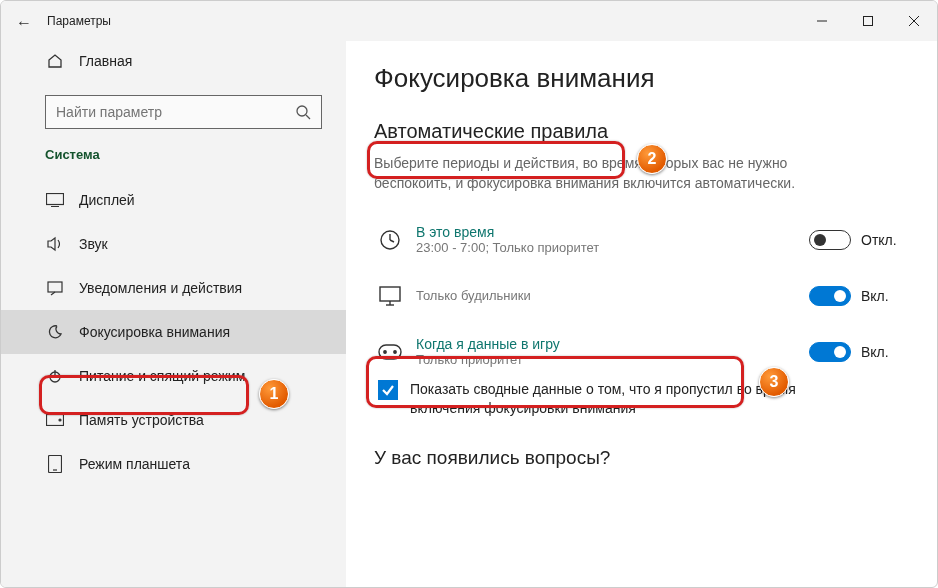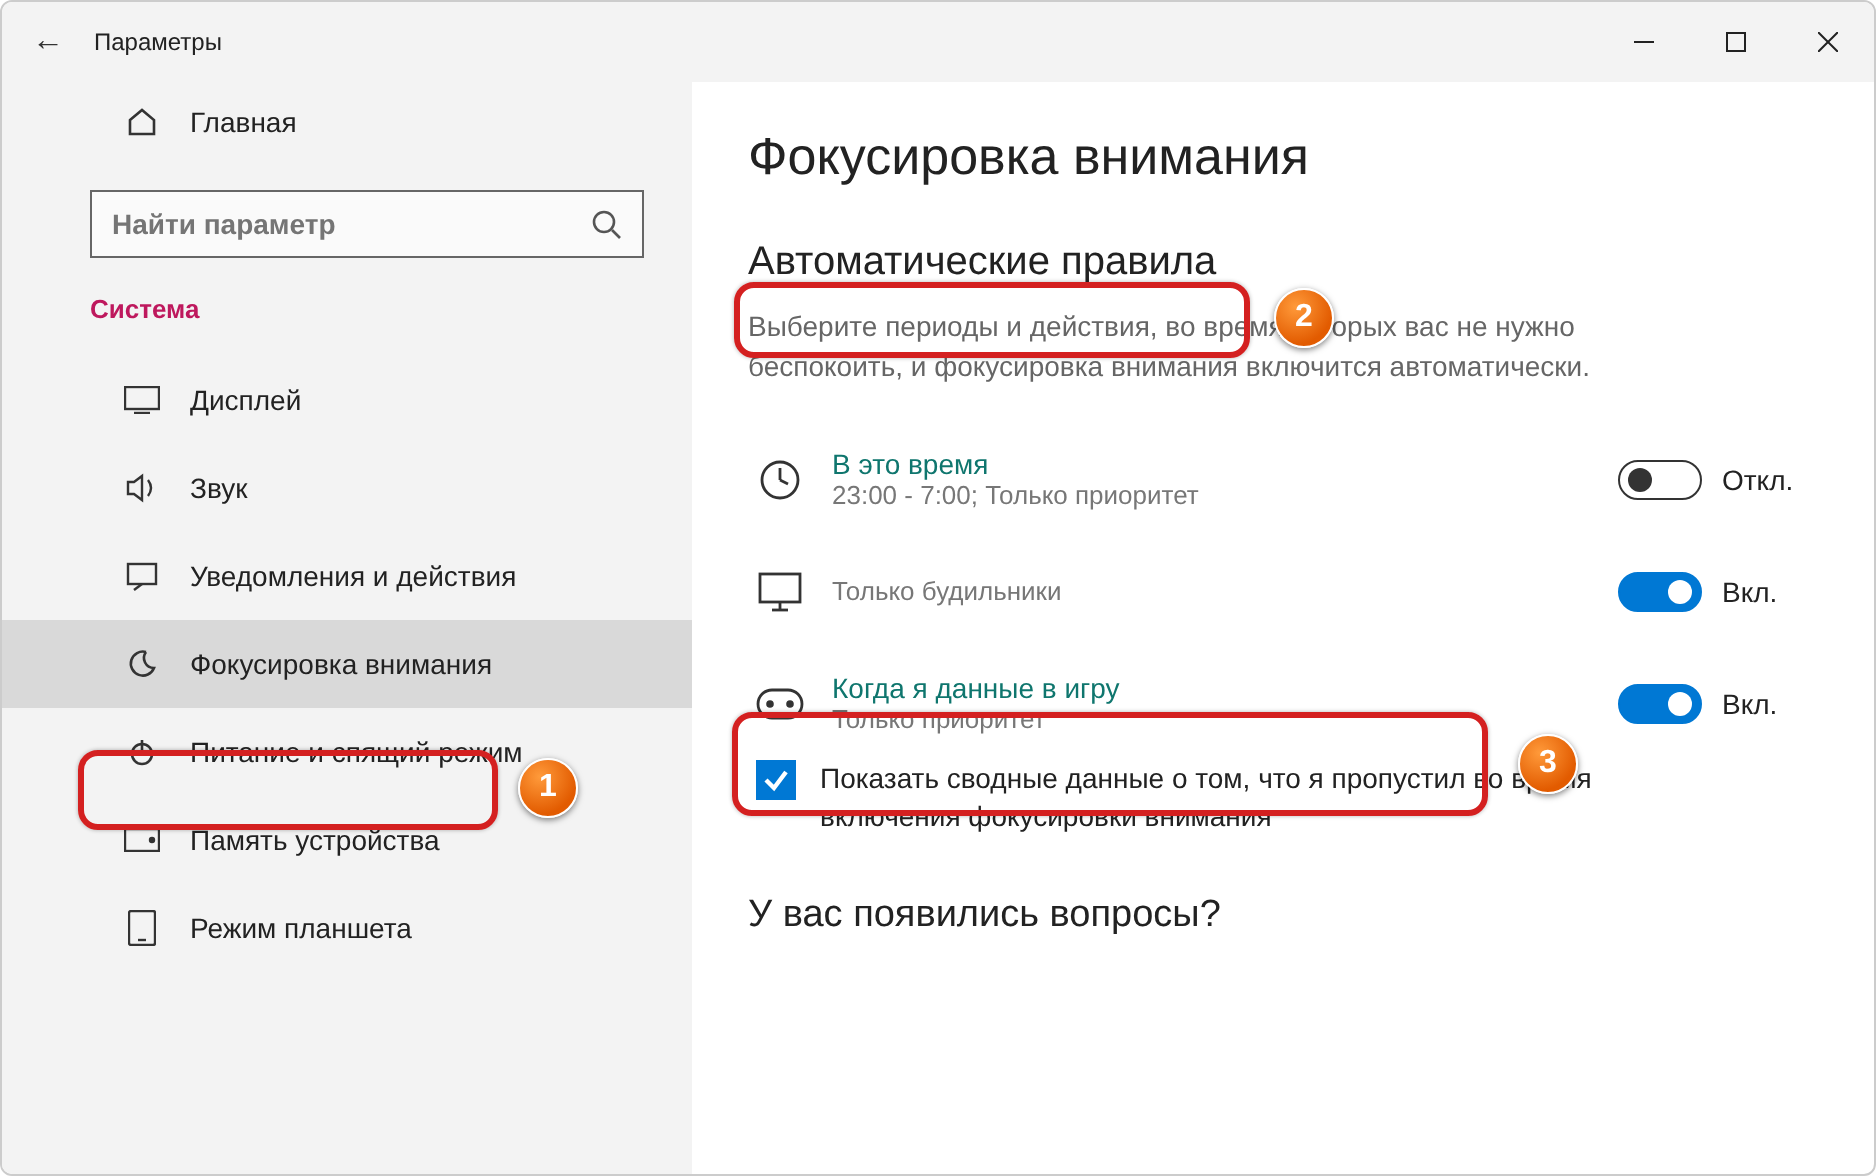--- a/index.html
+++ b/index.html
@@ -4,28 +4,28 @@
 <style>
   * { box-sizing: border-box; margin: 0; padding: 0; font-family: "Segoe UI", Tahoma, sans-serif; }
   body { width: 938px; height: 588px; background: #fff; overflow: hidden; position: relative; border: 1px solid #ccc; border-radius: 6px; }
   .titlebar { display: flex; align-items: center; height: 40px; background: #f3f3f3; }
   .titlebar .back { width: 46px; text-align: center; font-size: 16px; color: #333; cursor: pointer; }
   .titlebar .title { font-size: 12px; color: #222; }
   .titlebar .winbtns { margin-left: auto; display: flex; }
   .titlebar .winbtn { width: 46px; height: 40px; display: flex; align-items: center; justify-content: center; font-size: 12px; color: #222; cursor: pointer; }
   .main { display: flex; height: 548px; }
   .sidebar { width: 345px; background: #f3f3f3; padding: 0 0 0 0; position: relative; }
-  .row { display: flex; align-items: center; height: 44px; padding-left: 60px; font-size: 14px; color: #222; cursor: pointer; position: relative; }
+  .row { display: flex; align-items: center; height: 44px; padding-left: 44px; font-size: 14px; color: #222; cursor: pointer; position: relative; }
   .row .ic { width: 20px; height: 20px; display: inline-flex; align-items: center; justify-content: center; margin-right: 14px; color: #333; }
   .row.selected { background: #d9d9d9; }
   .row.selected::before { content:""; position:absolute; left:0; top:6px; bottom:6px; width:4px; background:#0078d4; display:none; }
   .search { margin: 14px 24px 18px 44px; border: 1px solid #666; height: 34px; display: flex; align-items: center; padding: 0 10px; background: #fafafa; }
-  .search input { border: none; outline: none; background: transparent; flex: 1; font-size: 14px; color: #a21caf; font-weight: bold; }
+  .search input { border: none; outline: none; background: transparent; flex: 1; font-size: 14px; color: #a21caf; }
   .search .sicon { color: #555; }
-  .category { padding: 0 24px 6px 44px; font-size: 13px; font-weight: 600; color: #be185d; margin-bottom: 10px; }
+  .category { padding: 0 24px 6px 44px; font-size: 13px; font-weight: 600; color: #14532d; margin-bottom: 10px; }
   .content { flex: 1; padding: 22px 28px 0 28px; overflow: hidden; }
   .page-title { font-size: 26px; font-weight: 400; color: #222; margin-bottom: 26px; }
   .section-title { font-size: 20px; font-weight: 400; color: #222; margin-bottom: 10px; display: inline-block; }
   .section-desc { font-size: 14px; color: #666; line-height: 1.45; margin-bottom: 18px; max-width: 430px; }
   .rule { display: flex; align-items: center; height: 56px; position: relative; padding: 4px 0; }
   .rule .ric { width: 32px; display:flex; align-items:center; justify-content:center; color:#333; margin-right:10px; }
   .rule .rtxt { flex: 1; }
   .rule .rtitle { font-size: 14px; color: #0f766e; }
   .rule .rsub { font-size: 13px; color: #777; }
   .rule .toggle-wrap { display:flex; align-items:center; width: 100px; }

